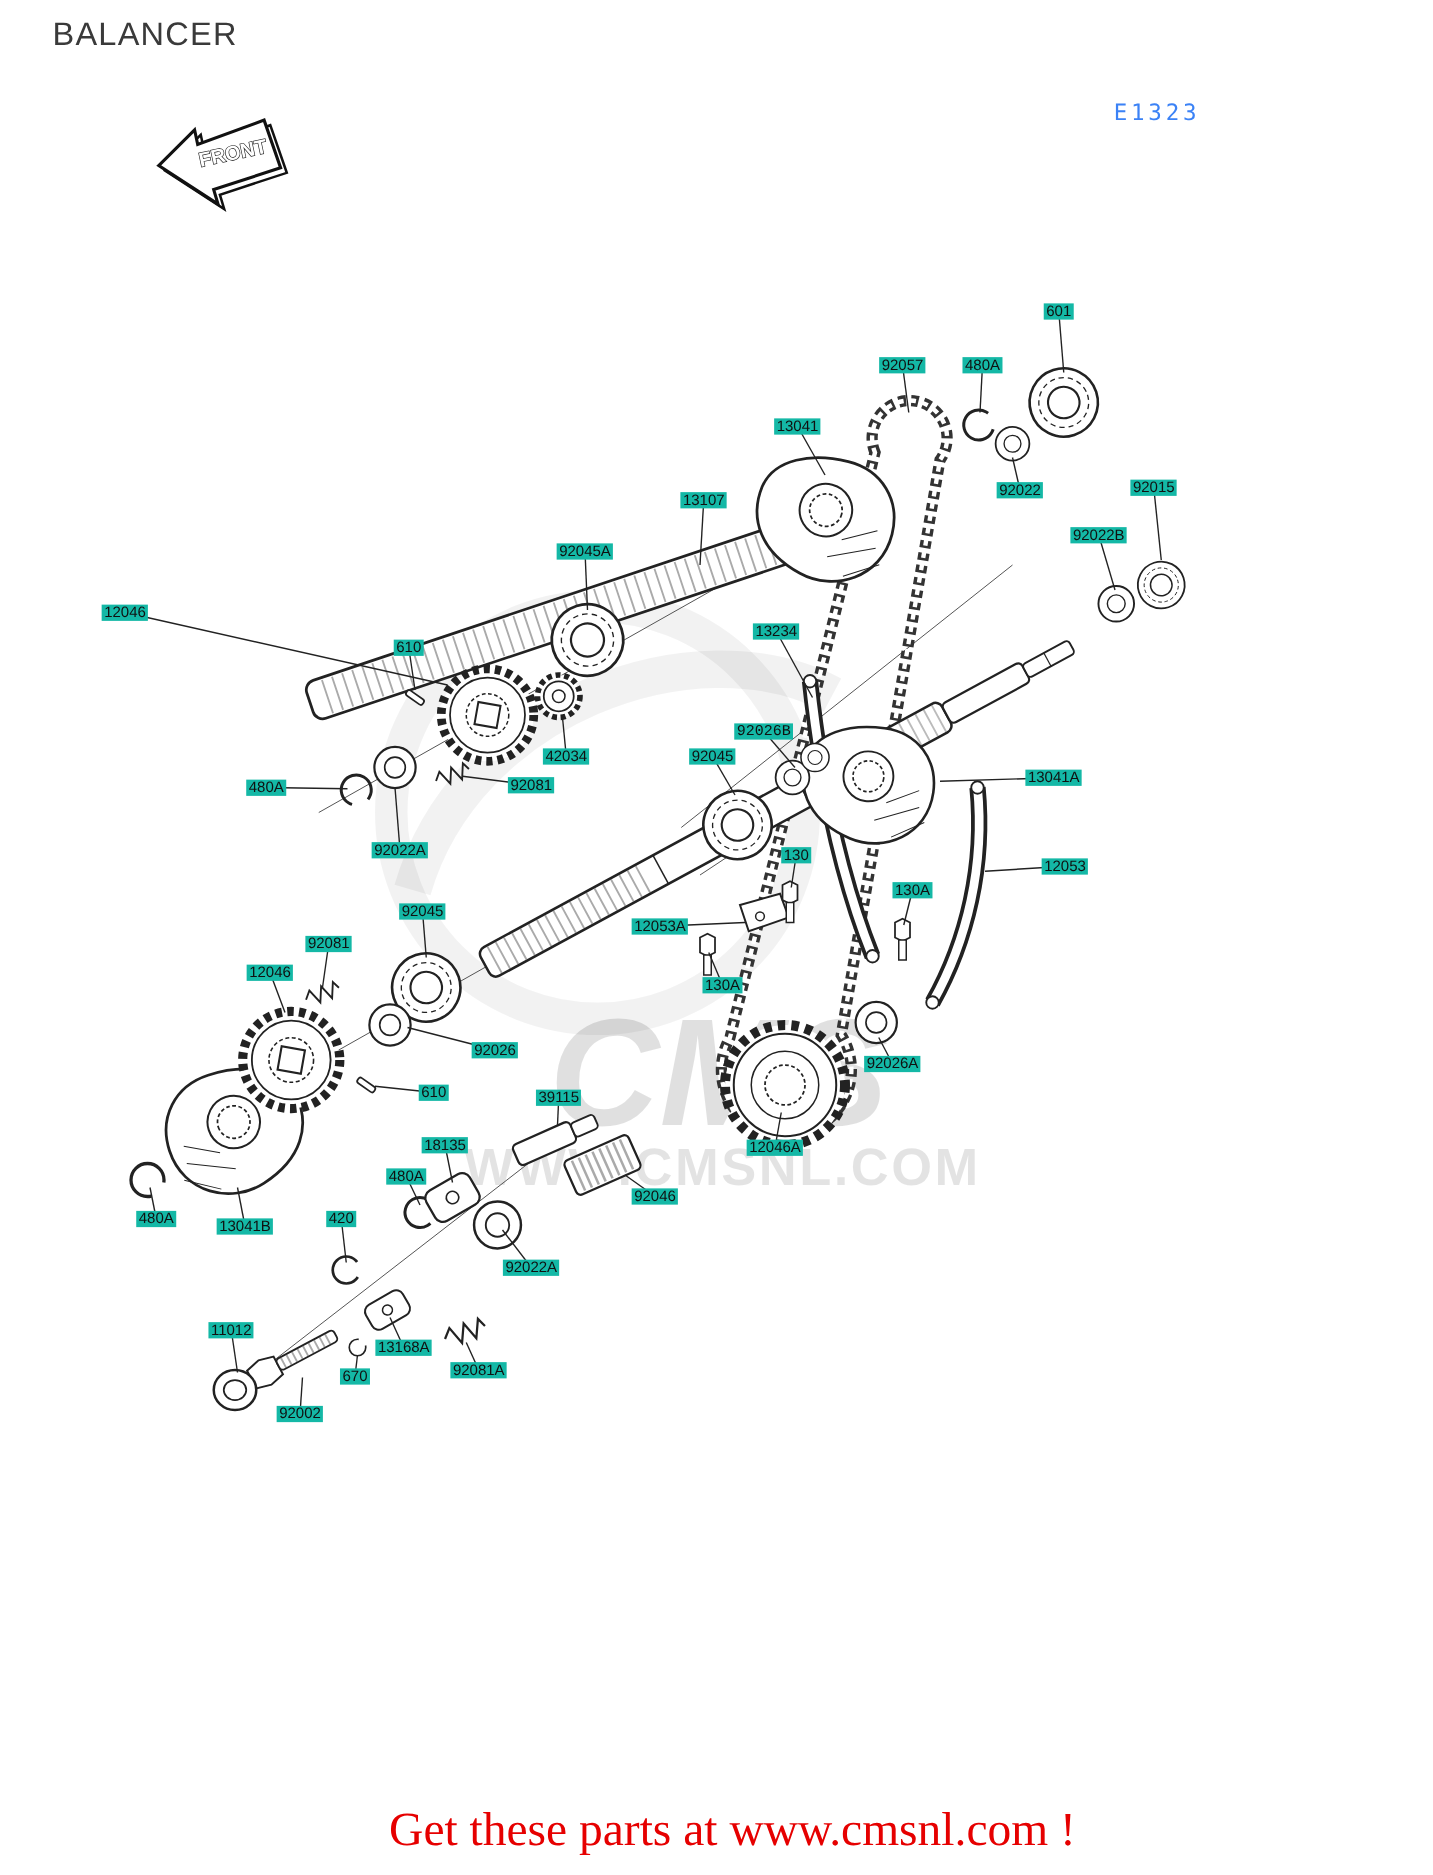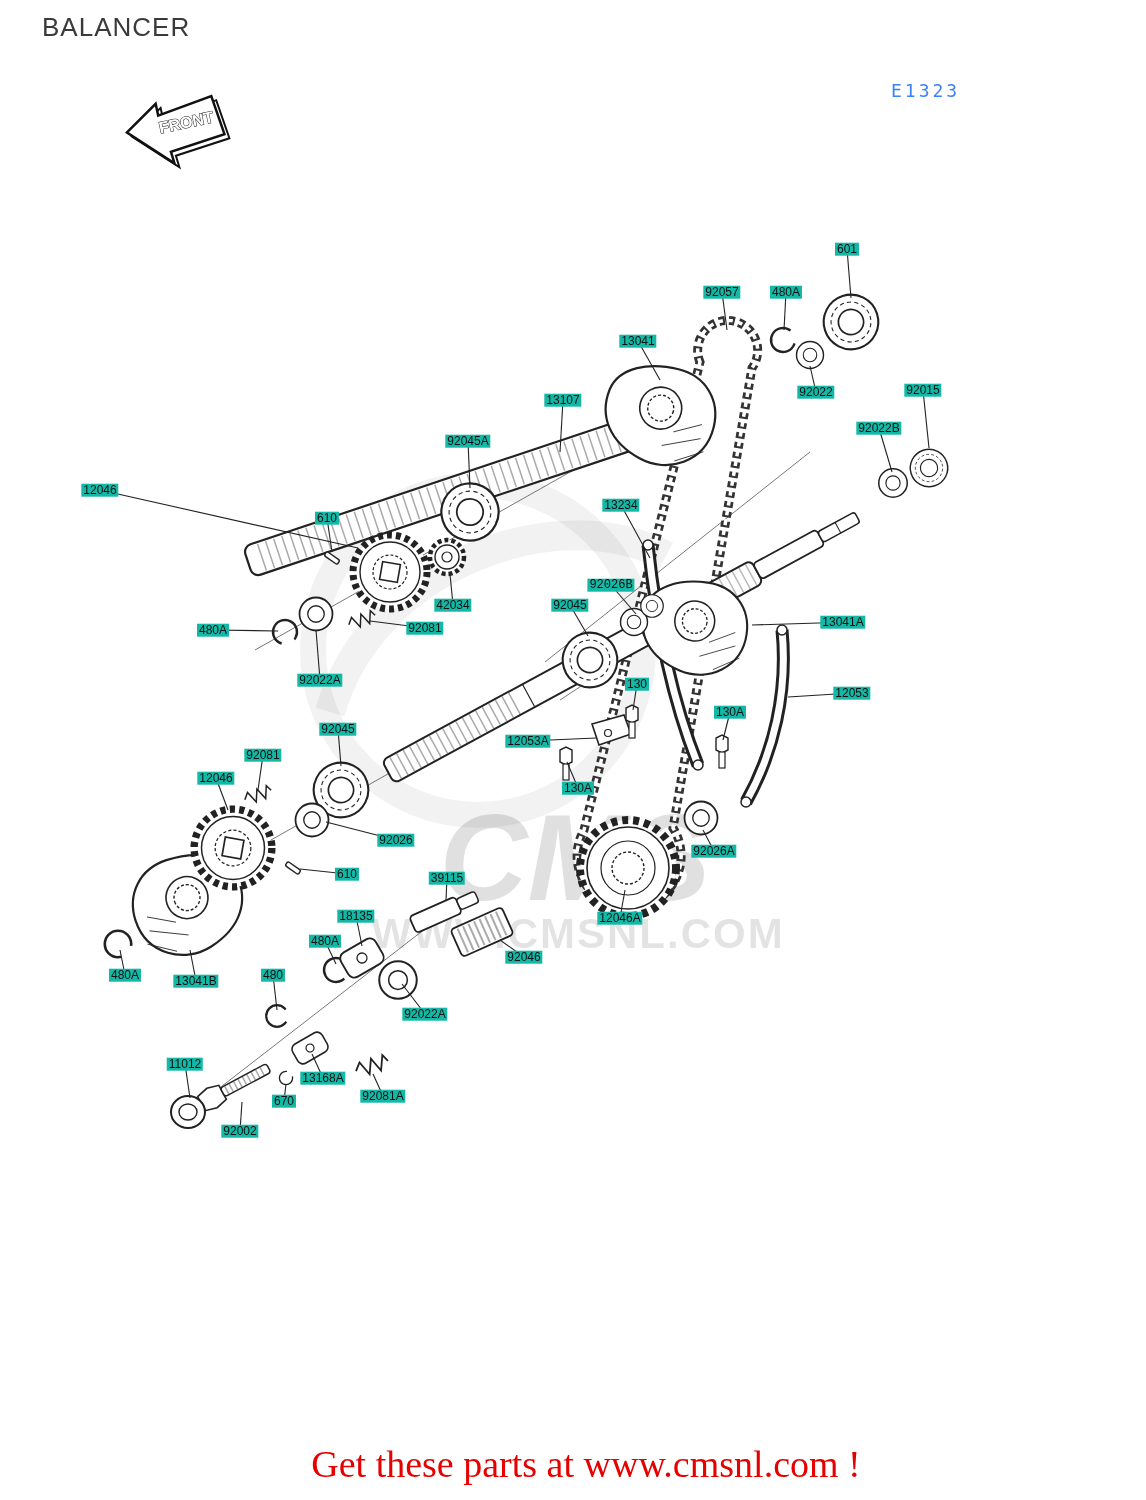--- a/index.html
+++ b/index.html
@@ -275,21 +275,21 @@
     <div class="part-label" style="left: 396px; top: 840px;">92026</div>
     <div class="part-label" style="left: 347px; top: 874px;">610</div>
     <div class="part-label" style="left: 447px; top: 878px;">39115</div>
     <div class="part-label" style="left: 356px; top: 916px;">18135</div>
     <div class="part-label" style="left: 325px; top: 941px;">480A</div>
     <div class="part-label" style="left: 524px; top: 957px;">92046</div>
     <div class="part-label" style="left: 620px; top: 918px;">12046A</div>
     <div class="part-label" style="left: 714px; top: 851px;">92026A</div>
     <div class="part-label" style="left: 125px; top: 975px;">480A</div>
     <div class="part-label" style="left: 196px; top: 981px;">13041B</div>
-    <div class="part-label" style="left: 273px; top: 975px;">480</div>
+    <div class="part-label" style="left: 273px; top: 975px;">420</div>
     <div class="part-label" style="left: 425px; top: 1014px;">92022A</div>
     <div class="part-label" style="left: 185px; top: 1064px;">11012</div>
     <div class="part-label" style="left: 323px; top: 1078px;">13168A</div>
     <div class="part-label" style="left: 284px; top: 1101px;">670</div>
     <div class="part-label" style="left: 383px; top: 1096px;">92081A</div>
     <div class="part-label" style="left: 240px; top: 1131px;">92002</div>
   </div>
 
 <div id="footer" style="color: rgb(230, 0, 0); margin-left: 13px;">Get these parts at www.cmsnl.com !</div>
 

